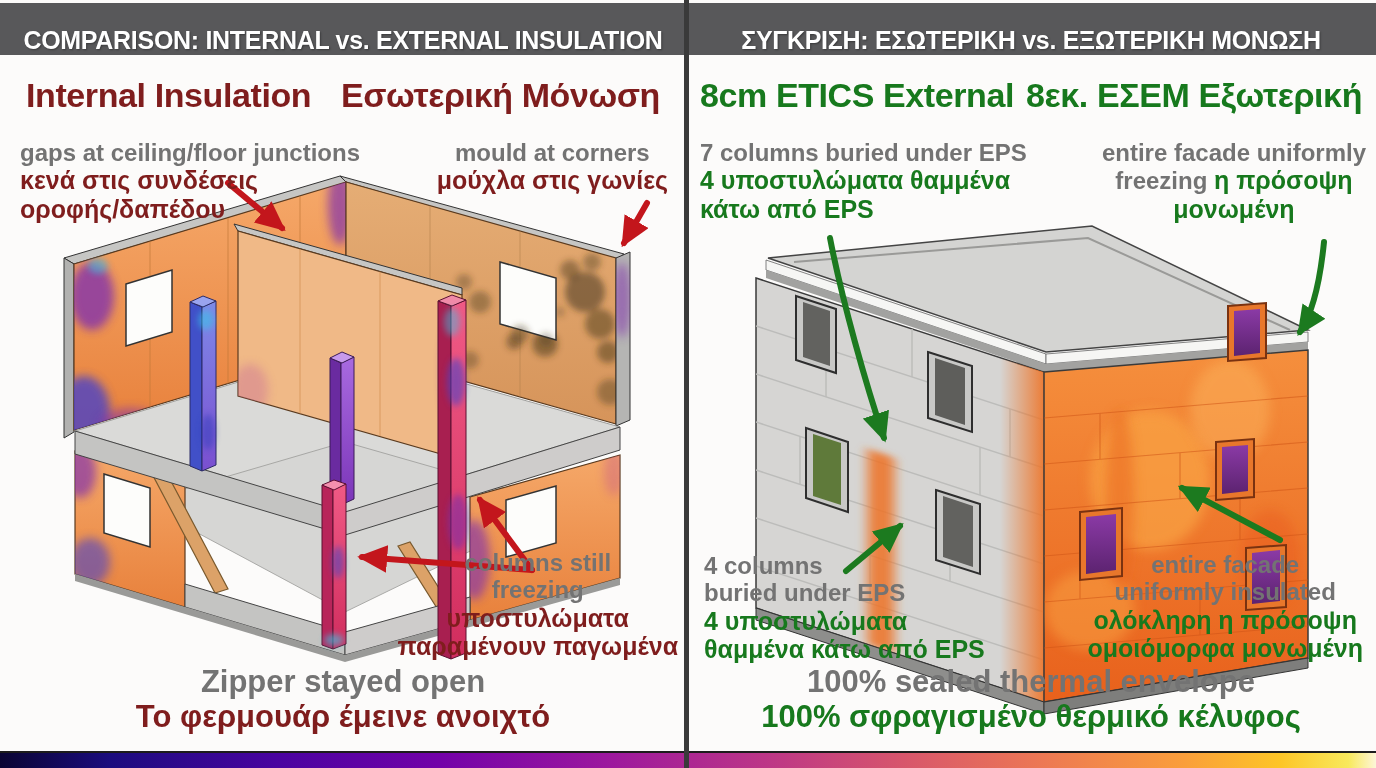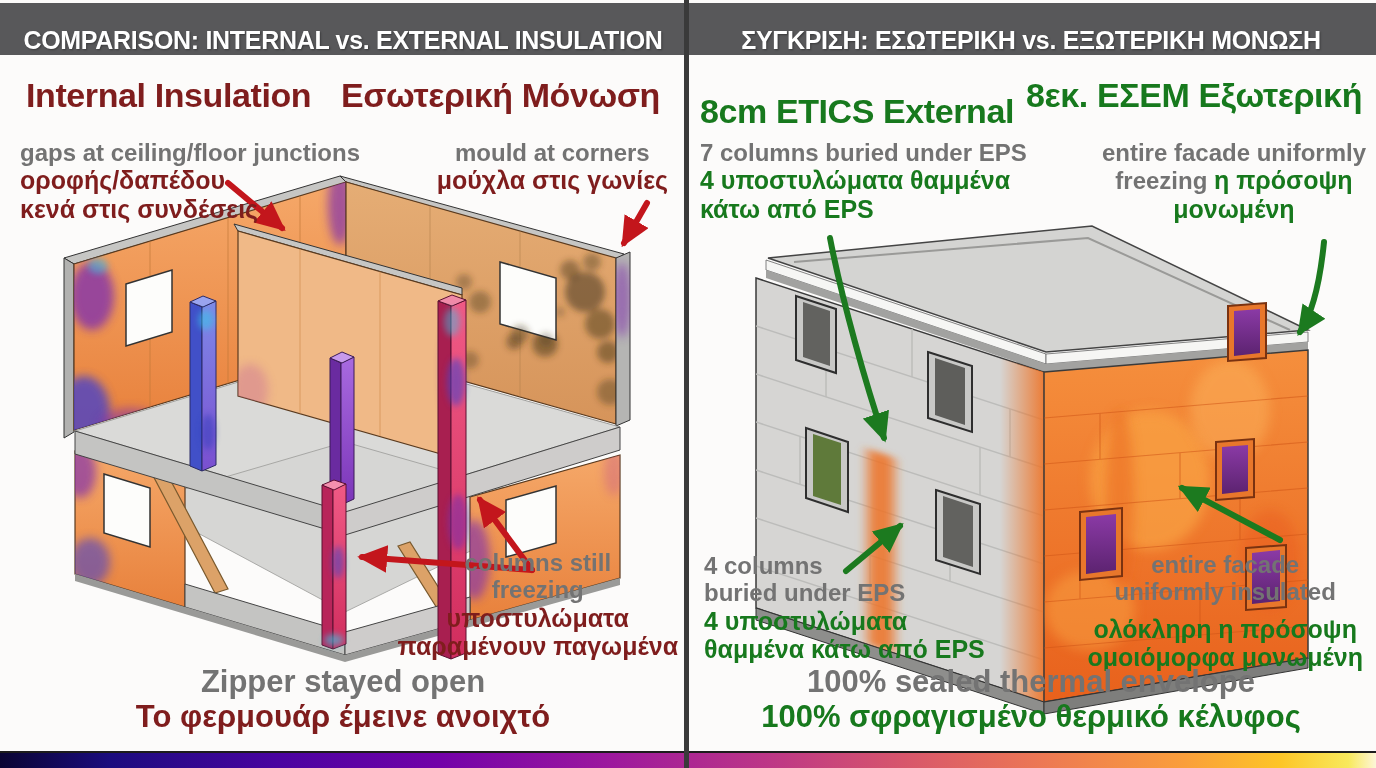--- a/index.html
+++ b/index.html
@@ -31,21 +31,21 @@
 
 <div class="hdrbar hdr-left">
   <span>COMPARISON: INTERNAL vs. EXTERNAL INSULATION</span>
 </div>
 <div class="hdrbar hdr-right">
   <span>ΣΥΓΚΡΙΣΗ: ΕΣΩΤΕΡΙΚΗ vs. ΕΞΩΤΕΡΙΚΗ ΜΟΝΩΣΗ</span>
 </div>
 
 <div class="heading red" style="left:26px;">Internal Insulation</div>
 <div class="heading red" style="right:716px;">Εσωτερική Μόνωση</div>
-<div class="heading green" style="left:700px;margin-top:16px;">8cm ETICS External</div>
+<div class="heading green" style="left:700px;">8cm ETICS External</div>
 <div class="heading green" style="right:14px;">8εκ. ΕΣΕΜ Εξωτερική</div>
 
 <svg class="bsvg" style="left:0;" width="686" height="768" viewBox="0 0 686 768">
   <defs>
     <linearGradient id="wallOr" x1="0" y1="0" x2="0" y2="1">
       <stop offset="0" stop-color="#f5a869"></stop>
         <stop offset="1" stop-color="#e8813c"></stop>
     </linearGradient>
     <linearGradient id="wallTan" x1="0" y1="0" x2="0" y2="1">
       <stop offset="0" stop-color="#e5ad75"></stop>
@@ -323,22 +323,22 @@
   <g stroke="#1c7a1f" stroke-width="6" fill="none" stroke-linecap="round">
     <path d="M830,238 C842,300 866,385 884,438" marker-end="url(#greenhead)"></path>
     <path d="M846,571 L900,526" marker-end="url(#greenhead)"></path>
     <path d="M1324,242 C1320,282 1312,314 1300,332" marker-end="url(#greenhead)"></path>
     <path d="M1280,540 L1182,488" marker-end="url(#greenhead)"></path>
   </g>
 </svg>
 
 <div class="ann" style="left:20px;top:139px;">
   <div class="black">gaps at ceiling/floor junctions</div>
+  <div class="red" style="font-size:25px;">κενά στις συνδέσεις</div>
   <div class="red" style="font-size:25px;">οροφής/δαπέδου</div>
-  <div class="red" style="font-size:25px;">κενά στις συνδέσεις</div>
 </div>
 
 <div class="ann r" style="right:708px;top:139px;">
   <div class="black">mould at corners</div>
   <div class="red" style="font-size:25px;">μούχλα στις γωνίες</div>
 </div>
 
 <div class="ann r" style="right:698px;top:549px;">
   <div class="black">columns still</div>
   <div class="black">freezing</div>
@@ -369,21 +369,21 @@
 <div class="ann" style="left:704px;top:552px;">
   <div class="black">4 columns</div>
   <div class="black">buried under EPS</div>
   <div class="green" style="font-size:25px;">4 υποστυλώματα</div>
   <div class="green" style="font-size:25px;">θαμμένα κάτω από EPS</div>
 </div>
 
 <div class="ann r" style="right:13px;top:551px;">
   <div class="black">entire facade</div>
   <div class="black">uniformly insulated</div>
-  <div class="green" style="font-size:25px;margin-top:9px;">ολόκληρη η πρόσοψη</div>
+  <div class="green" style="font-size:25px;">ολόκληρη η πρόσοψη</div>
   <div class="green" style="font-size:25px;">ομοιόμορφα μονωμένη</div>
 </div>
 
 <div class="caption cap-right" style="top:664px;">
   <div class="black">100% sealed thermal envelope</div>
   <div class="green">100% σφραγισμένο θερμικό κέλυφος</div>
 </div>
 
 <div class="colorbar" style="background: linear-gradient(to right, rgb(10, 5, 51) 0%, rgb(27, 12, 126) 8%, rgb(73, 3, 160) 20%, rgb(115, 1, 168) 32%, rgb(156, 23, 158) 44%, rgb(189, 55, 134) 56%, rgb(216, 87, 107) 66%, rgb(237, 121, 83) 76%, rgb(250, 158, 59) 86%, rgb(253, 197, 39) 93%, rgb(248, 233, 92) 98%, rgb(253, 246, 216) 100%);"></div>
 <div class="divider"></div>

